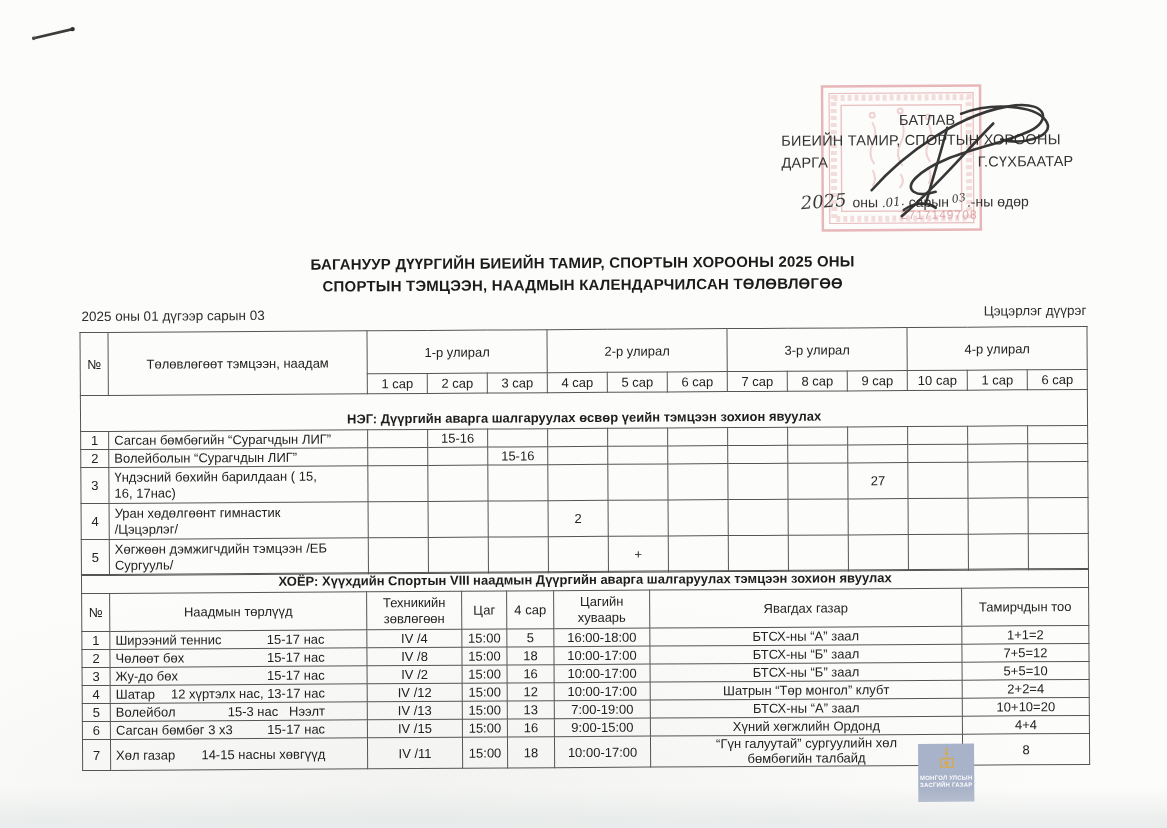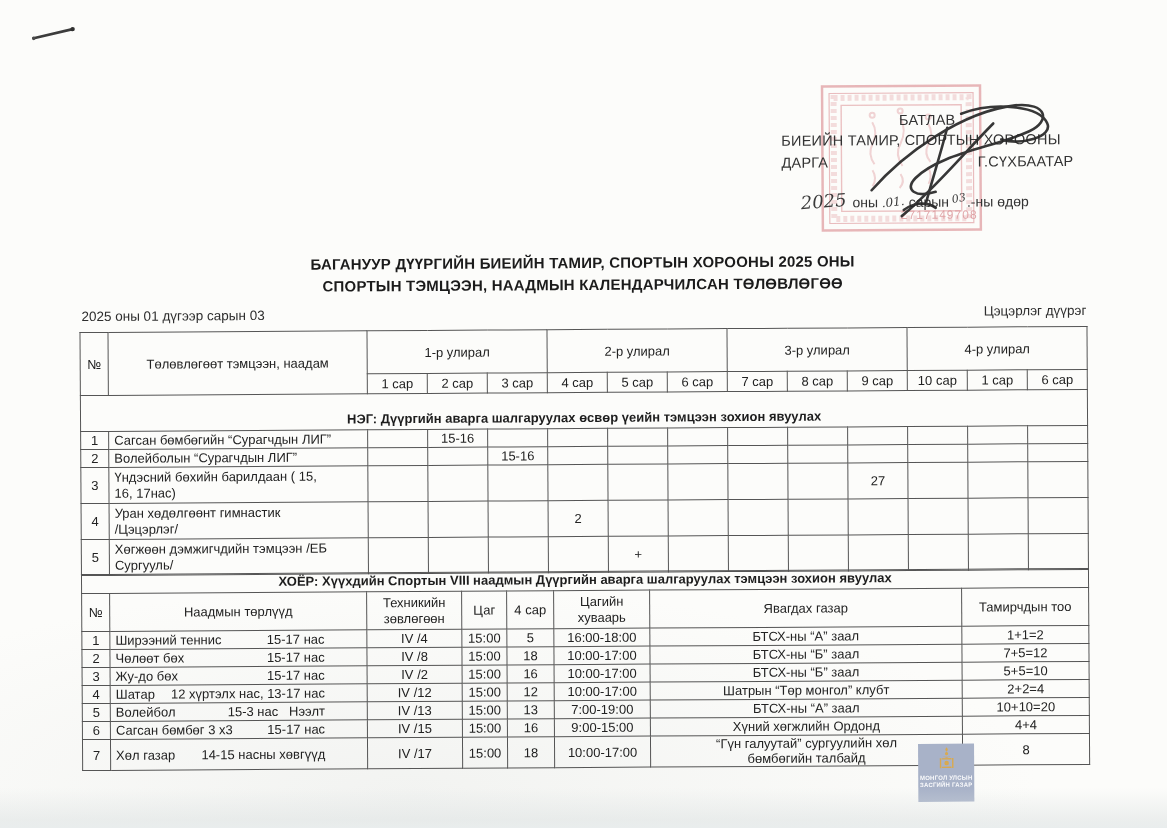--- a/index.html
+++ b/index.html
@@ -405,21 +405,21 @@
             <td class="t2c">4+4</td>
           </tr>
           <tr class="t2r">
             <td class="t2no">7</td>
             <td class="t2name">
               <div class="cellflex">
                 <span class="evn">Хөл газар</span>
                 <span class="eva">14-15 насны хөвгүүд</span>
               </div>
             </td>
-            <td class="t2c">IV /17</td>
+            <td class="t2c">IV /11</td>
             <td class="t2c">15:00</td>
             <td class="t2c">18</td>
             <td class="t2c">10:00-17:00</td>
             <td class="t2venue">“Гүн галуутай” сургуулийн хөл
 бөмбөгийн талбайд</td>
             <td class="t2c">8</td>
           </tr>
         </tbody>
     </table>
 

